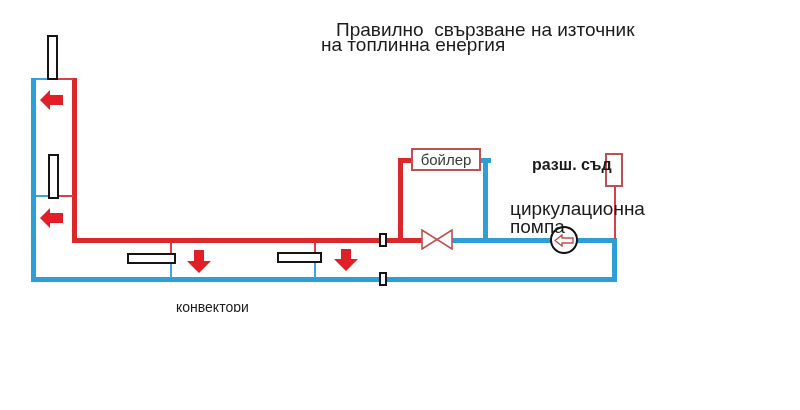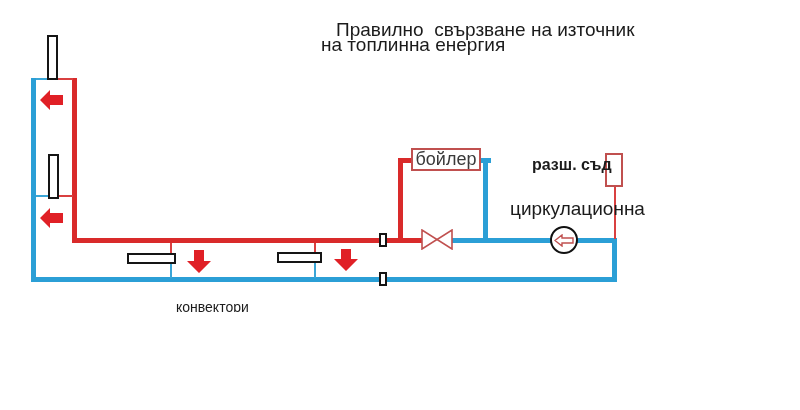--- a/index.html
+++ b/index.html
@@ -11,21 +11,21 @@
   .pr{position:absolute;background:#d92a2a;z-index:1;}
   .pb{position:absolute;background:#2b9fd6;z-index:1;}
   
   .tr{position:absolute;background:#d94040;z-index:1;}
   .tb{position:absolute;background:#3aa5d6;z-index:1;}
   
   .wrect{position:absolute;background:#ffffff;border:2px solid #151515;box-sizing:border-box;z-index:3;}
   
   .rbox{position:absolute;background:#ffffff;border:2px solid #c0504f;box-sizing:border-box;z-index:2;}
   .boiler-label{width:100%;height:100%;display:flex;align-items:center;justify-content:center;
-    font-size:18px;color:#3a3a3a;}
+    font-size:15px;color:#3a3a3a;}
   .txt{position:absolute;z-index:5;color:#1b1b1b;}
   .title{font-size:19px;white-space:pre;}
   .pump-box{position:absolute;width:28px;height:28px;border:2px solid #111111;border-radius:50%;
     background:#ffffff;box-sizing:border-box;z-index:4;display:flex;align-items:center;justify-content:center;}
   .sym{position:absolute;z-index:4;}
 </style>
 </head>
 <body>
 
 <div class="stage">
@@ -75,20 +75,21 @@
     <polygon points="31,1 31,20 16,10.5" fill="#ffffff" stroke="#c0504f" stroke-width="1.6"></polygon>
   </svg>
 
   <div class="pump-box" style="left:550px;top:226px;">
     <svg width="20" height="13" viewBox="0 0 20 13">
       <path d="M1,6.5 L8,1 L8,4 L19,4 L19,9 L8,9 L8,12 Z" fill="#ffffff" stroke="#c0504f" stroke-width="1.4"></path>
     </svg>
   </div>
   <div class="txt" style="left:510px;top:200px;font-size:19px;line-height:18px;">
     <div>циркулационна</div>
+    <div>помпа</div>
   </div>
 
   <svg class="sym" style="left:40px;top:90px;" width="23" height="20" viewBox="0 0 23 20">
     <polygon points="0,10 10,0 10,5 23,5 23,15 10,15 10,20" fill="#e02026"></polygon>
   </svg>
   <svg class="sym" style="left:40px;top:208px;" width="23" height="20" viewBox="0 0 23 20">
     <polygon points="0,10 10,0 10,5 23,5 23,15 10,15 10,20" fill="#e02026"></polygon>
   </svg>
   <svg class="sym" style="left:187px;top:250px;" width="24" height="23" viewBox="0 0 24 23">
     <polygon points="12,23 0,11 7,11 7,0 17,0 17,11 24,11" fill="#e02026"></polygon>

